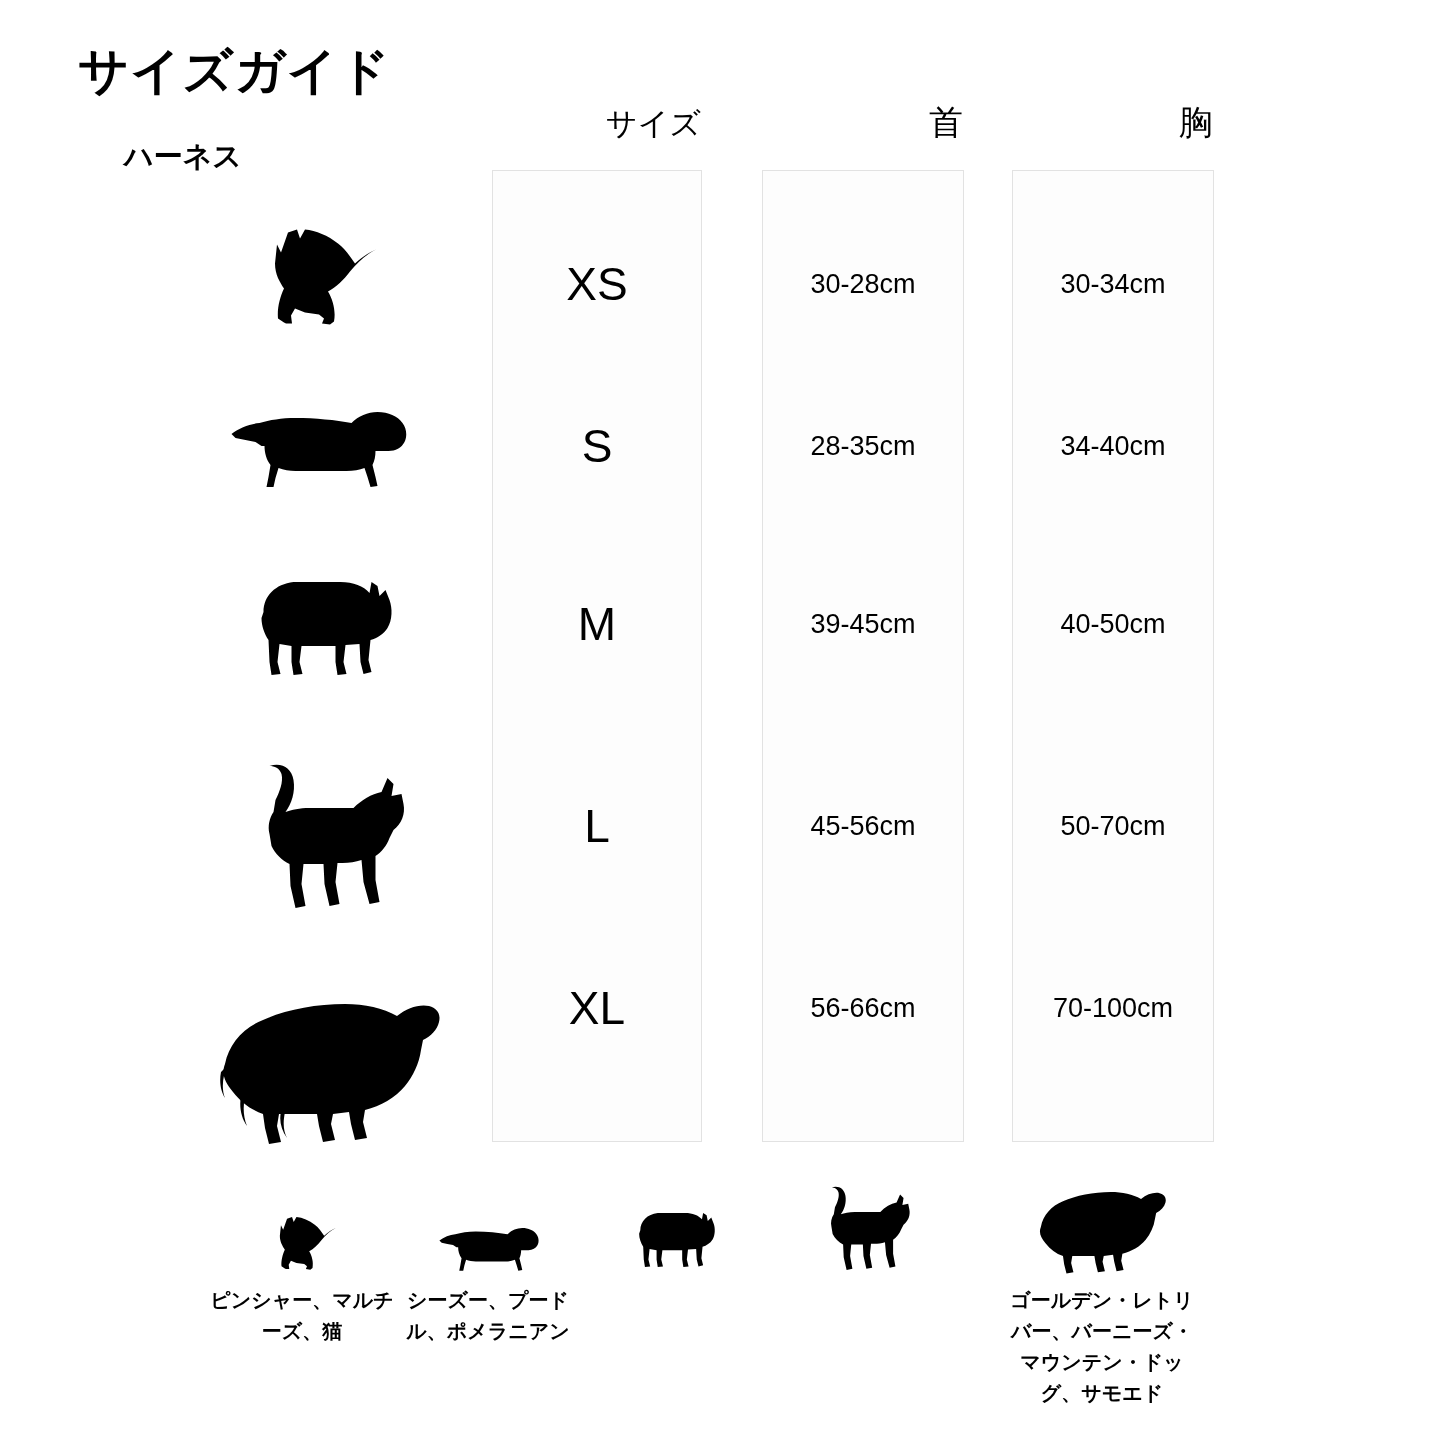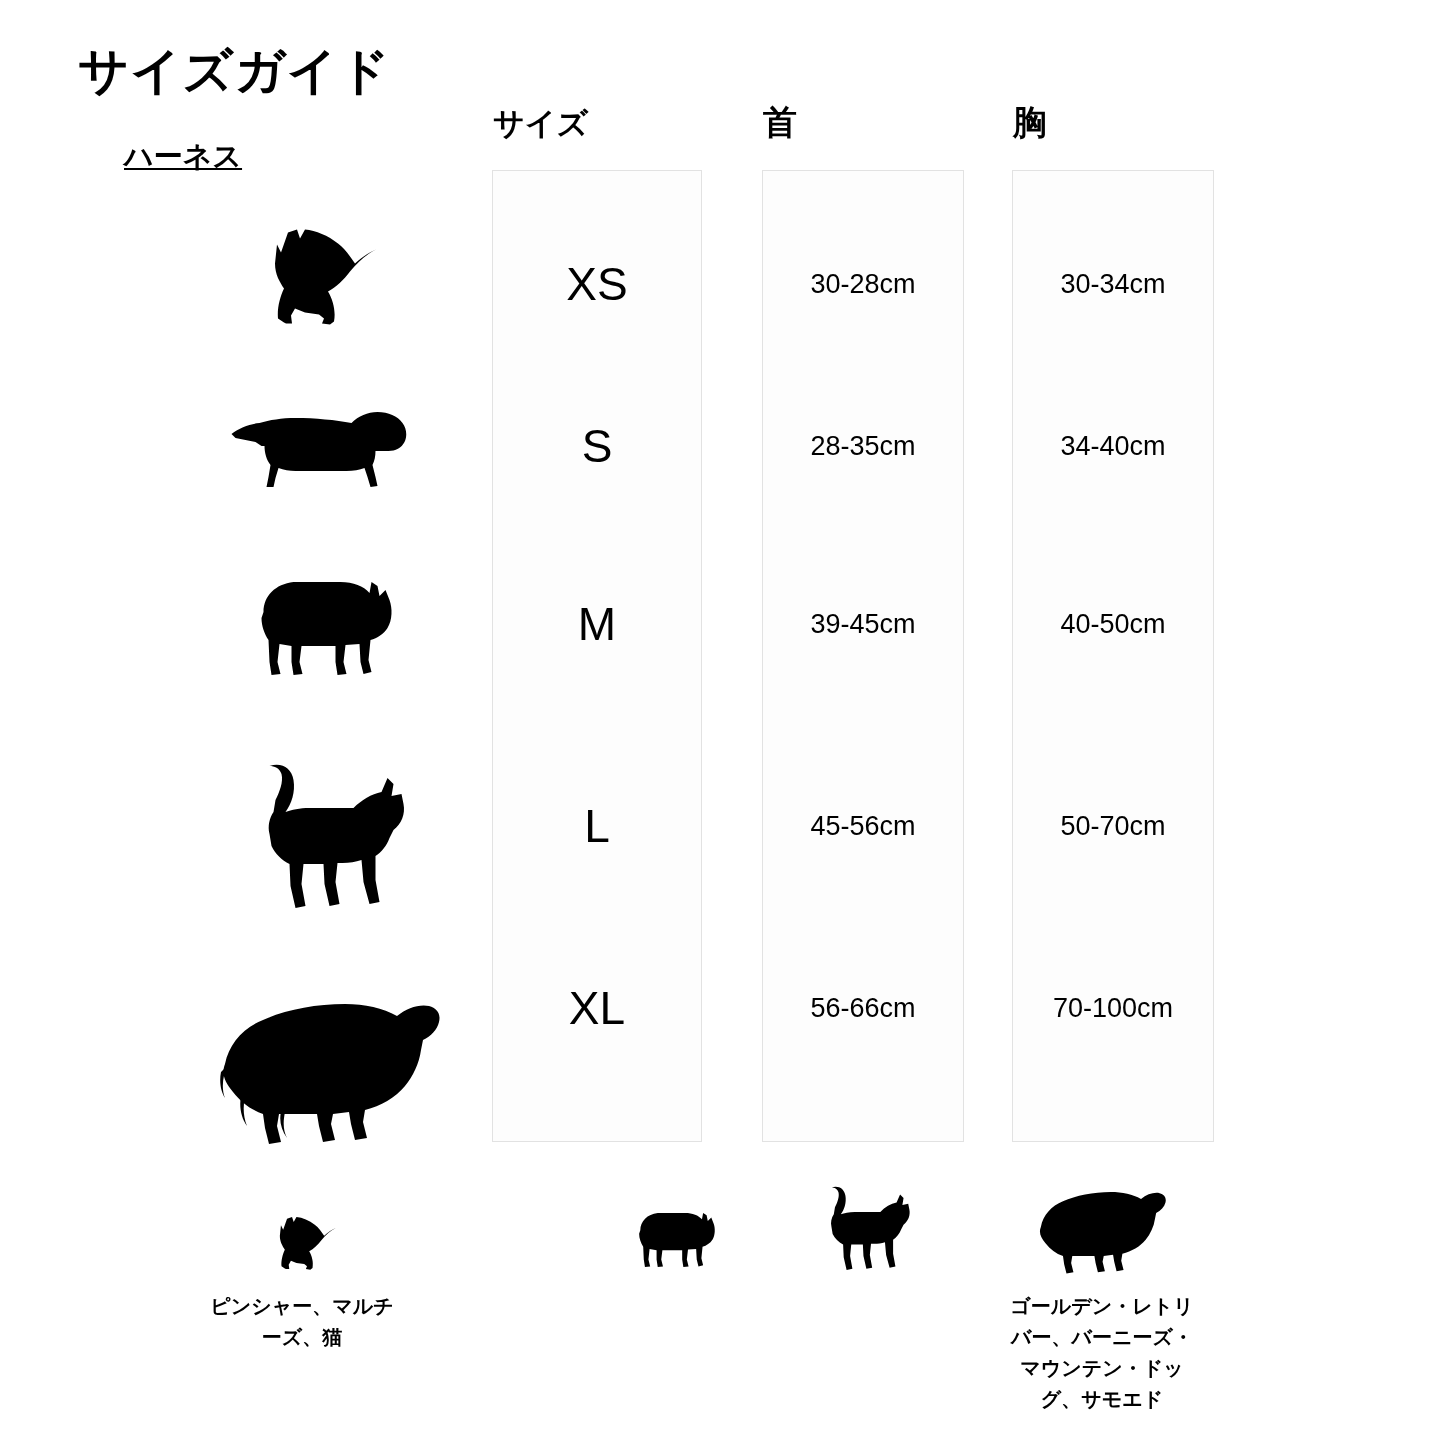--- a/index.html
+++ b/index.html
@@ -27,29 +27,28 @@
     font-size: 50px;
     font-weight: bold;
     letter-spacing: 1px;
   }
   .sub-title {
     position: absolute;
     left: 124px;
     top: 137px;
     font-size: 29px;
     font-weight: bold;
-    text-decoration: underline;
   }
 
   
   .col-head {
     position: absolute;
     font-size: 31px;
-    font-weight: bold;
-    text-align: left;
+    font-weight: normal;
+    text-align: right;
   }
   .col-head.size { left: 493px; top: 103px; width: 208px; }
   .col-head.neck { left: 763px; top: 100px; width: 200px; font-size: 34px;}
   .col-head.chest { left: 1013px; top: 100px; width: 200px; font-size: 34px;}
 
   
   .col-box {
     position: absolute;
     top: 170px;
     height: 972px;
@@ -107,21 +106,21 @@
     text-align: center;
   }
   .bottom-sil {
     height: 92px;
     display: flex;
     align-items: flex-end;
     justify-content: center;
   }
   .bottom-sil svg { display: block; }
   .bottom-label {
-    margin-top: 14px;
+    margin-top: 8px;
     font-size: 20px;
     font-weight: bold;
     line-height: 1.55;
     letter-spacing: 0px;
   }
 </style>
 </head>
 <body>
 
 <div id="page">
@@ -196,20 +195,29 @@
 
   <div class="bottom-cell" style="left:202px;">
     <div class="bottom-sil">
       <svg width="72" height="64" viewBox="0 0 130 115" aria-hidden="true">
         <path fill="#000" d="M38 10 L31 30 L27 22 L25 41 C25 52 30 60 34 66 C30 74 27 86 28 96 L34 100 L36 101 L42 101 L41 93 L45 86 L55 90 L69 92 L74 96 L72 101 L80 102 L84 99 C86 89 83 77 78 69 C86 65 94 57 100 49 C108 39 118 31 126 27 C120 30 112 34 105 41 C100 34 95 26 88 21 C78 13 66 8 55 7 L50 16 L47 7 Z"></path>
       </svg>
     </div>
     <div class="bottom-label">ピンシャー、マルチーズ、猫</div>
   </div>
 
+  <div class="bottom-cell" style="left:388px;">
+    <div class="bottom-sil">
+      <svg width="105" height="57" viewBox="0 0 185 100" aria-hidden="true">
+        <path fill="#000" d="M6 36 C14 30 24 26 34 25 C44 22 56 20 70 20 C90 20 110 22 126 25 C133 18 142 14 152 14 C163 14 172 18 177 25 C181 30 182 38 179 44 C176 50 170 53 163 53 L150 53 C150 58 149 63 147 67 L150 79 L152 88 L145 89 L142 79 L139 70 C134 72 128 73 121 73 L70 73 C64 73 58 72 53 70 L50 80 L48 89 L41 89 L43 79 L45 67 C41 62 39 55 39 48 L36 48 L30 44 L20 42 L10 40 Z"></path>
+        <path fill="#000" d="M136 26 C142 26 147 31 147 38 C147 45 142 50 136 50 C130 50 125 45 125 38 C125 31 130 26 136 26 Z"></path>
+      </svg>
+    </div>
+    <div class="bottom-label">シーズー、プードル、ポメラニアン</div>
+  </div>
 
   <div class="bottom-cell" style="left:572px;">
     <div class="bottom-sil">
       <svg width="96" height="70" viewBox="0 0 165 120" aria-hidden="true">
         <path fill="#000" d="M28 40 C28 24 40 12 58 10 L105 10 C118 10 128 14 134 21 L136 10 L142 14 L144 24 L150 18 L154 28 C157 36 157 48 152 56 C148 62 142 66 135 68 L133 88 L136 100 L128 102 L125 90 L124 72 L110 73 L108 90 L111 102 L102 103 L100 90 L100 74 L66 74 L64 90 L67 102 L58 103 L56 90 L56 74 L44 72 L42 90 L45 102 L36 103 L34 90 L33 68 C29 62 26 54 26 46 Z"></path>
       </svg>
     </div>
   </div>
 
   <div class="bottom-cell" style="left:762px;">

